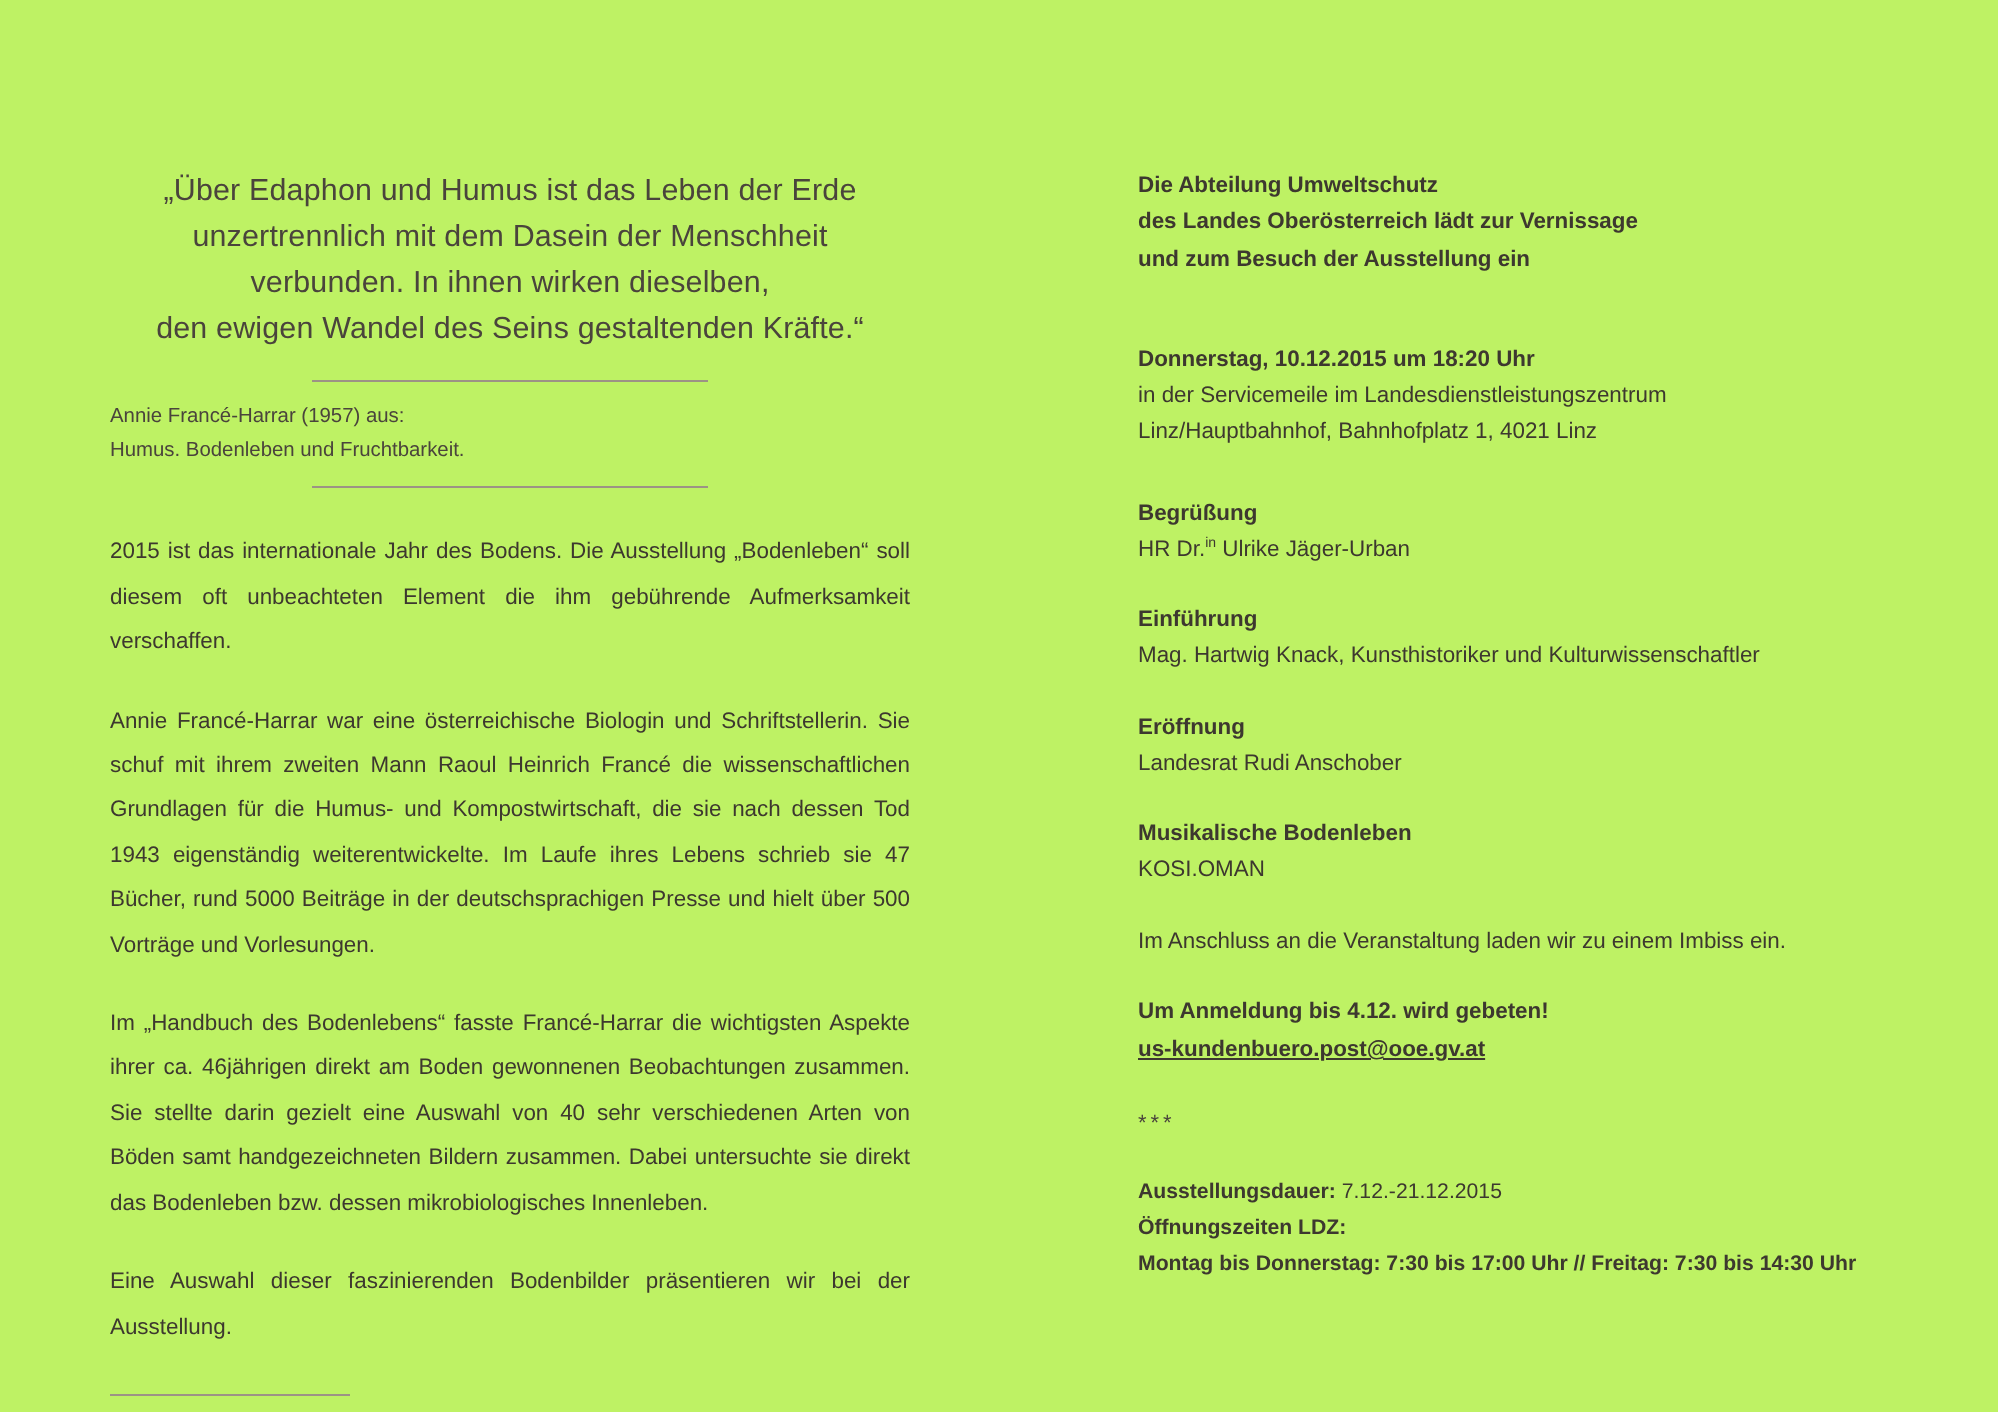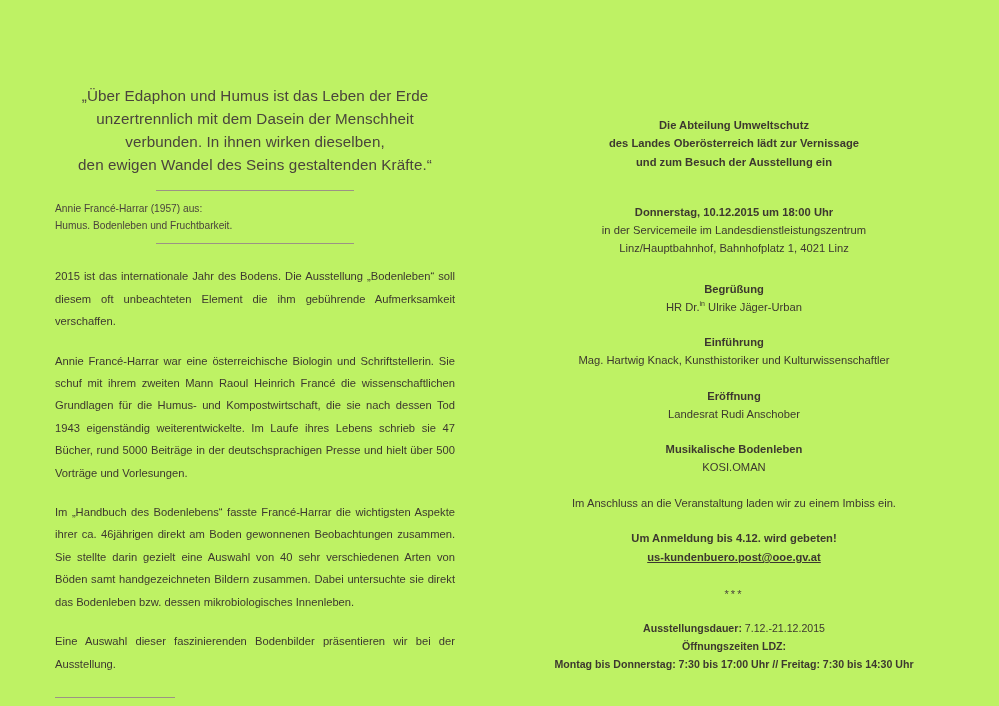--- a/index.html
+++ b/index.html
@@ -21,25 +21,23 @@
     background: #bef264;
   }
   .column-left {
     position: absolute;
     left: 55px;
     top: 84px;
     width: 400px;
   }
   .column-right {
     position: absolute;
-    left: 534px;
+    left: 569px;
     top: 84px;
     width: 400px;
-    text-align: center;
-    margin-top: 32px;
   }
 
   
   .quote {
     text-align: center;
     font-size: 15.2px;
     line-height: 1.52;
     color: #4a443c;
     letter-spacing: 0.1px;
   }
@@ -183,21 +181,21 @@
       <div class="r-bold">des Landes Oberösterreich lädt zur Vernissage</div>
       <div class="r-bold">und zum Besuch der Ausstellung ein</div>
     </div>
 
     <div class="r-gap-md"></div>
 
 
     <div class="r-gap-sm"></div>
 
     <div class="r-block">
-      <div class="r-bold">Donnerstag, 10.12.2015 um 18:00 Uhr</div>
+      <div class="r-bold">Donnerstag, 10.12.2015 um 18:20 Uhr</div>
       <div class="r-normal">in der Servicemeile im Landesdienstleistungszentrum</div>
       <div class="r-normal">Linz/Hauptbahnhof, Bahnhofplatz 1, 4021 Linz</div>
     </div>
 
     <div class="r-gap-sm"></div>
 
     <div class="r-block">
       <div class="r-bold">Begrüßung</div>
       <div class="r-normal"><span>HR Dr.</span><span class="sup">in</span><span> Ulrike Jäger-Urban</span></div>
     </div>

